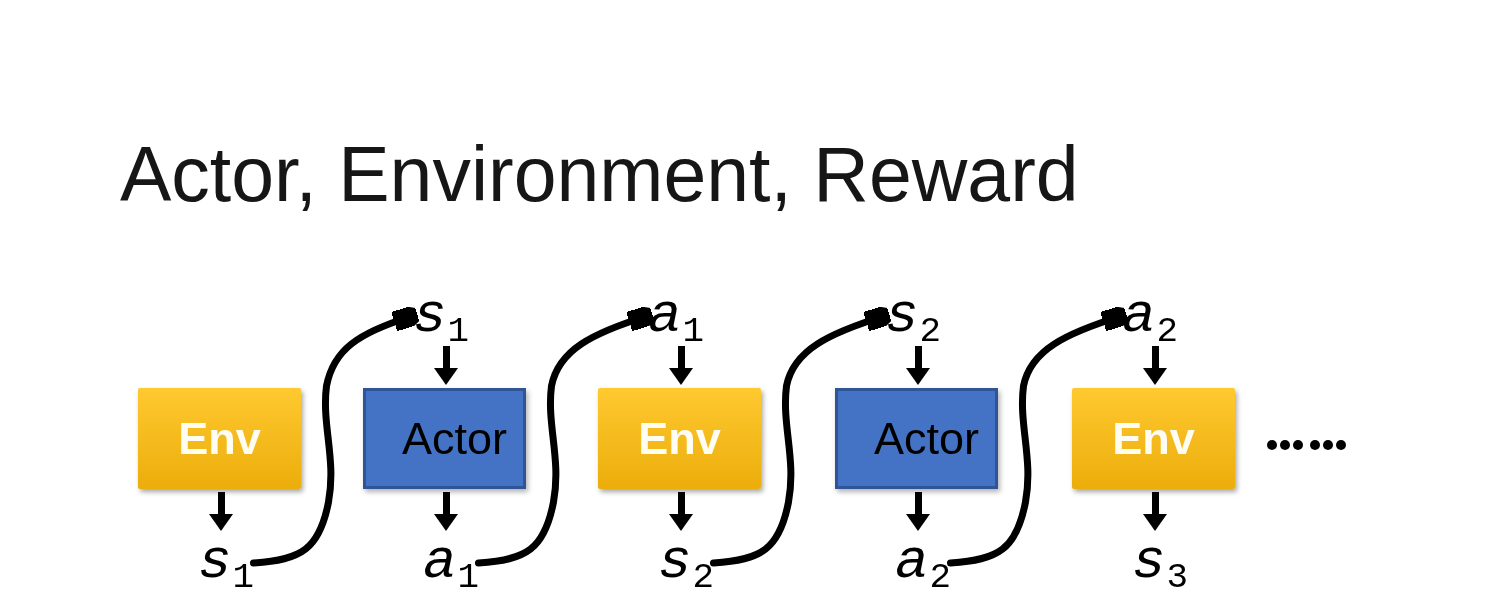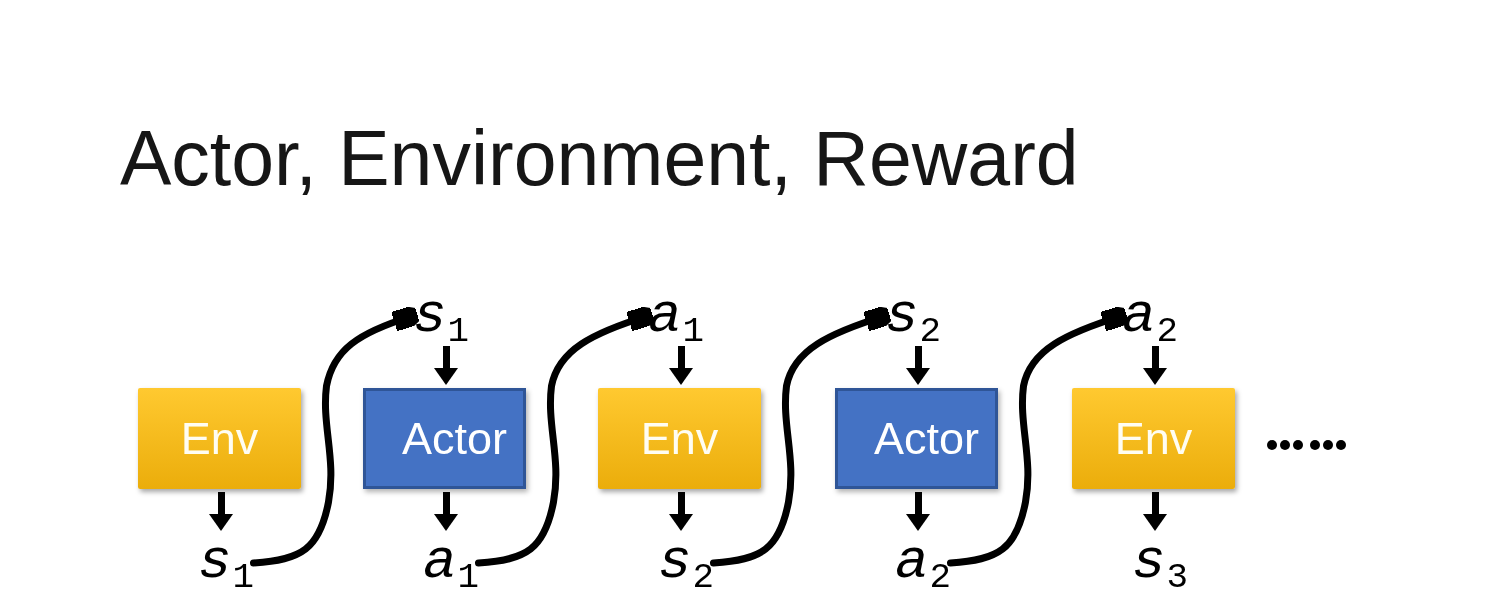--- a/index.html
+++ b/index.html
@@ -6,40 +6,41 @@
     --env-fill-top:#FFC930; --env-fill-bottom:#EBAD0B;
     --actor-fill:#4472C4; --actor-border:#2F5597;
     --arrow:#000000; --text-on-box:#FFFFFF; --title-text:#161616;
   }
   html,body{margin:0;padding:0;background:#ffffff;}
   .slide{
     position:relative; width:1500px; height:608px; background:#ffffff;
     overflow:hidden; font-family:"Liberation Sans", sans-serif;
   }
   .title{
-    position:absolute; left:120px; top:114px; margin:0;
+    position:absolute; left:120px; top:130px; margin:0;
     font-size:77px; font-weight:300; letter-spacing:0px;
     color:var(--title-text); white-space:nowrap;
   }
   .box{
     position:absolute; top:388px; width:163px; height:101px;
     display:flex; align-items:center; justify-content:center;
     font-size:45px; color:var(--text-on-box); box-sizing:border-box;
   }
   .box.env{
     background:linear-gradient(180deg, var(--env-fill-top) 0%, var(--env-fill-bottom) 100%);
     border-radius:2px;
     box-shadow:2px 3px 5px rgba(0,0,0,0.35);
     color:#FFFDF2;
+    font-weight:bold;
   }
   .box.actor{
     background:var(--actor-fill);
     border:3px solid var(--actor-border);
     box-shadow:2px 3px 5px rgba(0,0,0,0.30);
-    color:#ffffff;
+    color:#000000;
     padding-left:20px;
   }
   .mlabel{
     position:absolute; transform:translateX(-50%);
     font-family:Liberation Mono, monospace; font-size:56px; line-height:1;
     color:#000; white-space:nowrap;
   }
   .mlabel .base{font-style:italic;}
   .mlabel sub{
     font-style:normal; font-size:0.64em; line-height:1;

